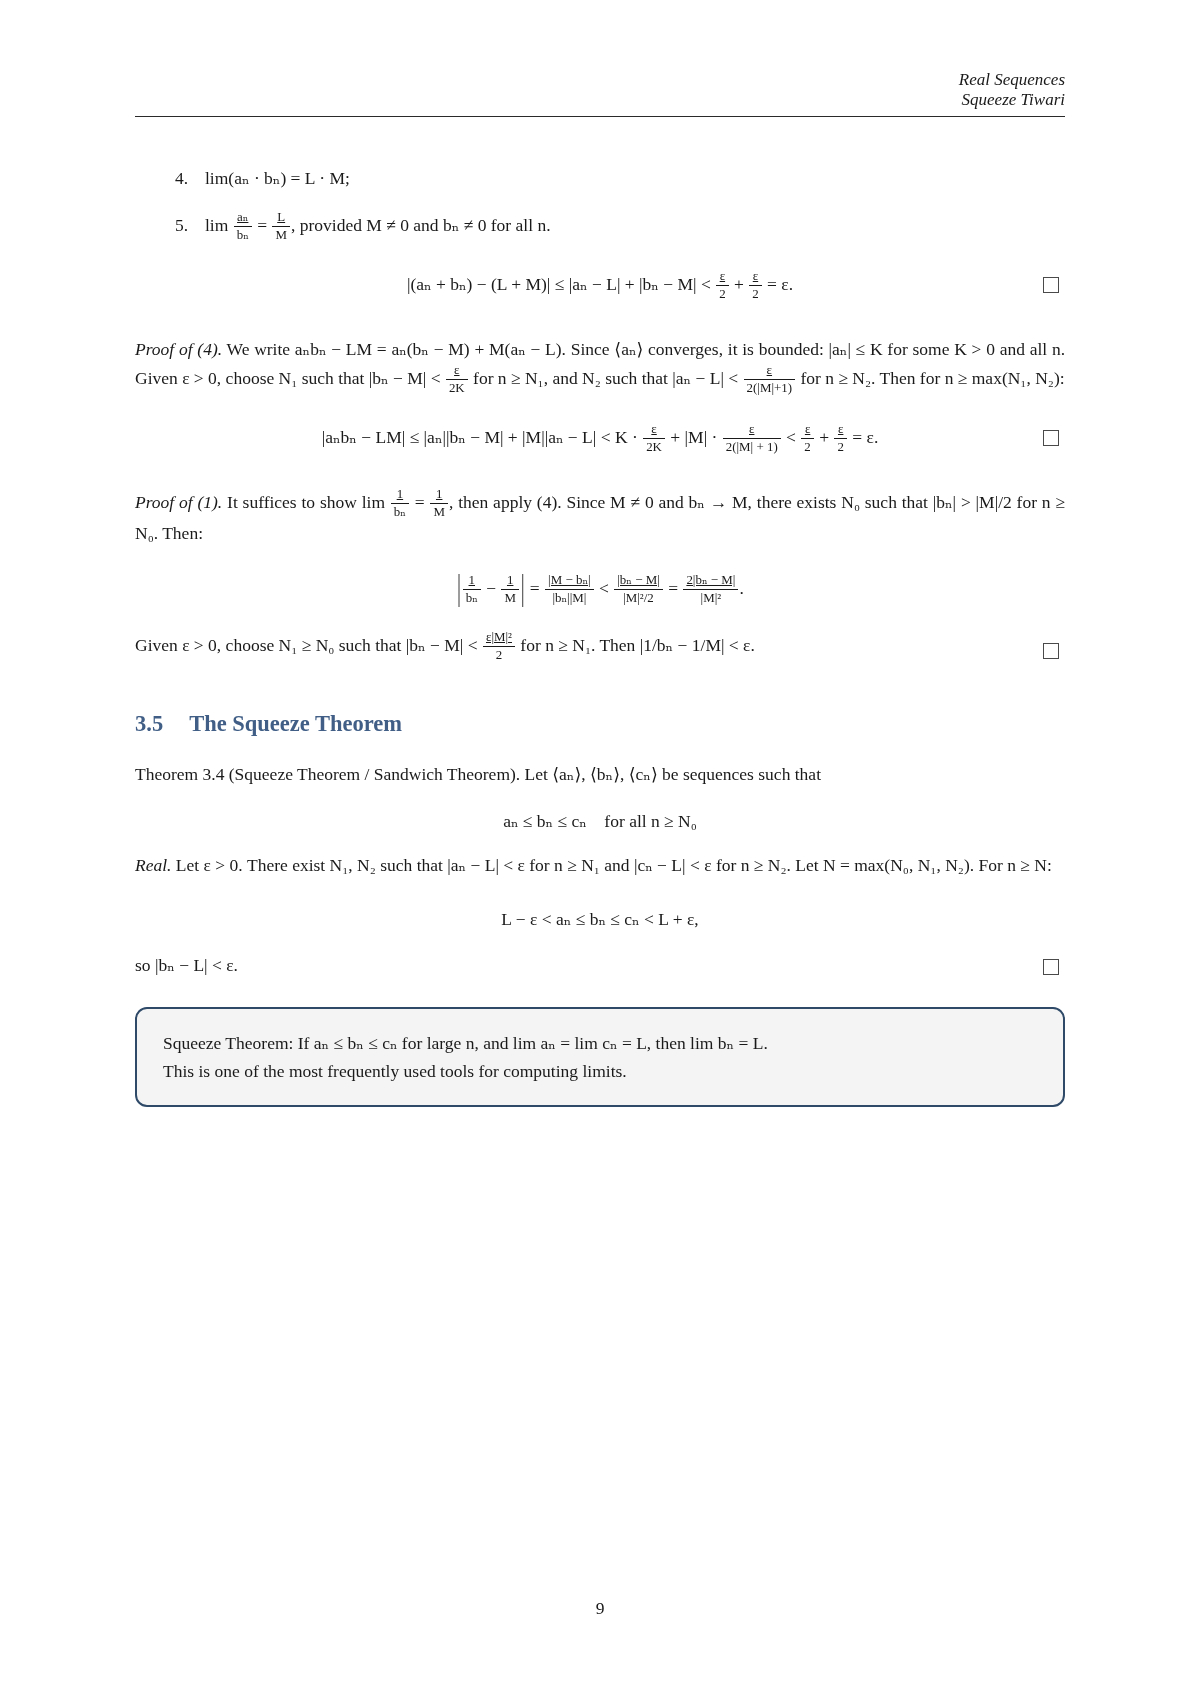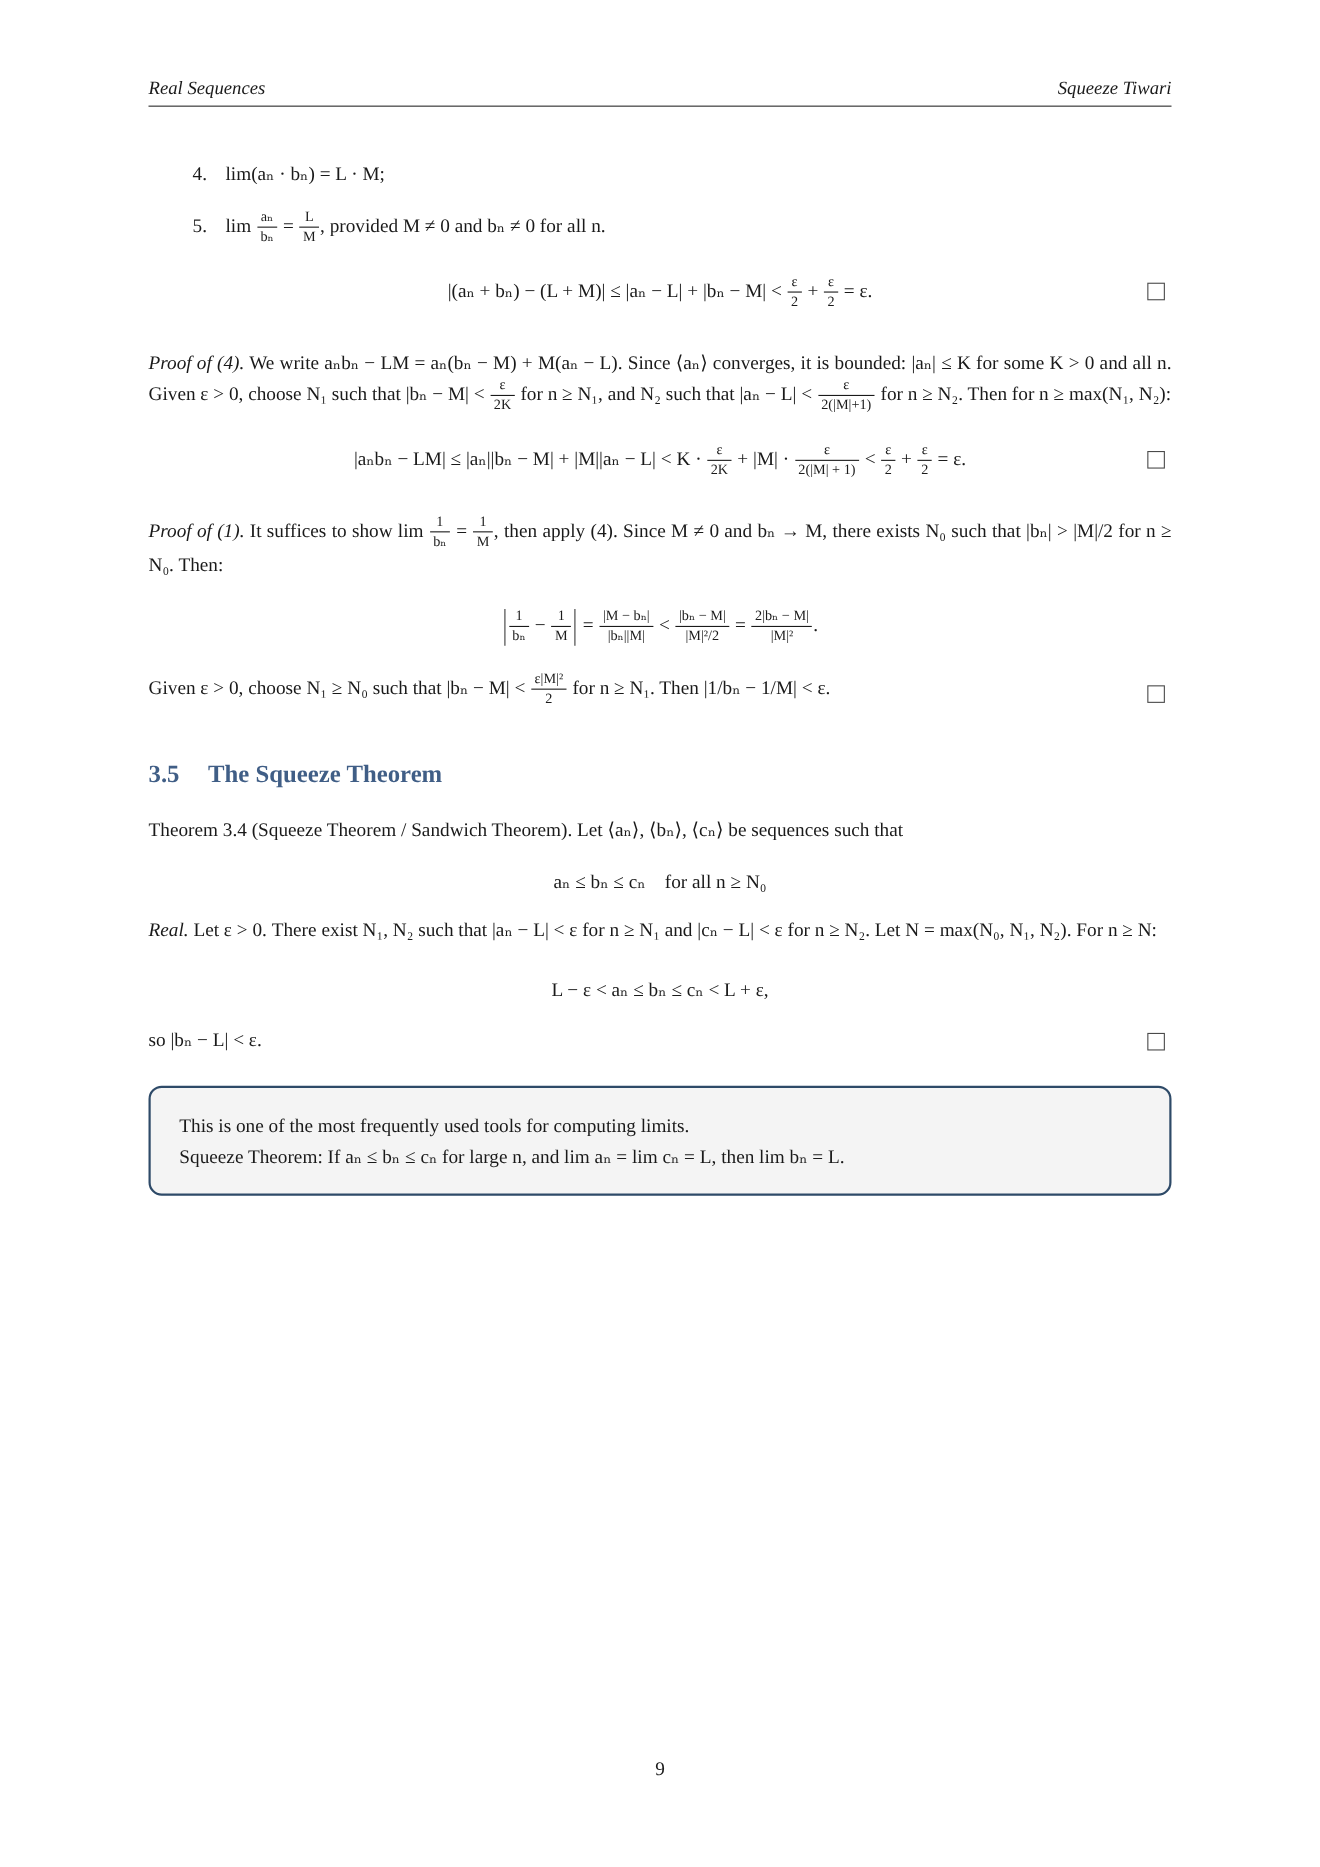--- a/index.html
+++ b/index.html
@@ -13,35 +13,36 @@
     font-size:17.5px;
     color:#1a1a1a;
     overflow:hidden;
   }
   
   .runhead{
     display:flex;justify-content:space-between;align-items:flex-end;
     font-style:italic;font-size:17px;
     border-bottom:1.6px solid #2a2a2a;
     padding-bottom:6px;
+    flex-direction:column;
   }
   
   .plist{margin-top:48px;}
   .plist-item{display:flex;align-items:baseline;padding-left:40px;margin-bottom:18px;line-height:1.55;}
   .plist-item .lbl{width:30px;flex:0 0 30px;}
   .plist-item .itxt{flex:1;}
   
   .para{position:relative;text-align:justify;line-height:1.57;margin:0 0 18px 0;}
   .it{font-style:italic;}
   
   .display-row{position:relative;text-align:center;margin:6px 0 22px 0;line-height:1.5;padding:8px 0;}
   .display-row .eqline{display:inline-block;}
   
   .frac{display:inline-block;vertical-align:-0.62em;text-align:center;font-size:0.74em;line-height:1.15;padding:0 1px;}
-  .frac .num{display:block;border-bottom:1.1px solid #1a1a1a;padding:0 3px 1px 3px;}
+  .frac .num{display:block;border-bottom:1.1px solid #1a1a1a;padding:0 3px 1px 3px;text-decoration:underline;}
   .frac .den{display:block;padding:1px 3px 0 3px;}
   .tbar{display:inline-block;transform:scaleY(2.1);transform-origin:center 55%;padding:0 1px;font-weight:300;}
   
   .qed{
     position:absolute;right:6px;
     width:14px;height:14px;
     border:1.6px solid #4a4a4a;
     background:transparent;display:inline-block;
   }
   .display-row .qed{top:50%;margin-top:-8px;}
@@ -126,21 +127,21 @@
 
   <p class="para"><span class="it">Real.</span><span>  Let ε &gt; 0. There exist N₁, N₂ such that |aₙ − L| &lt; ε for n ≥ N₁ and |cₙ − L| &lt; ε for n ≥ N₂. Let N = max(N₀, N₁, N₂). For n ≥ N:</span></p>
 
   <div class="display-row" style="margin-bottom:12px;text-align:center;">
     <span class="eqline"><span>L − ε &lt; aₙ ≤ bₙ ≤ cₙ &lt; L + ε,</span></span>
   </div>
 
   <p class="para"><span>so |bₙ − L| &lt; ε.</span><span class="qed"></span></p>
 
   <div class="callout">
+    <p>Squeeze Theorem: If aₙ ≤ bₙ ≤ cₙ for large n, and lim aₙ = lim cₙ = L, then lim bₙ = L.</p>
     <p>This is one of the most frequently used tools for computing limits.</p>
-    <p>Squeeze Theorem: If aₙ ≤ bₙ ≤ cₙ for large n, and lim aₙ = lim cₙ = L, then lim bₙ = L.</p>
   </div>
 
   <footer class="pagefoot">
     <span>9</span>
   </footer>
 
 </div>
 
 </body></html>

